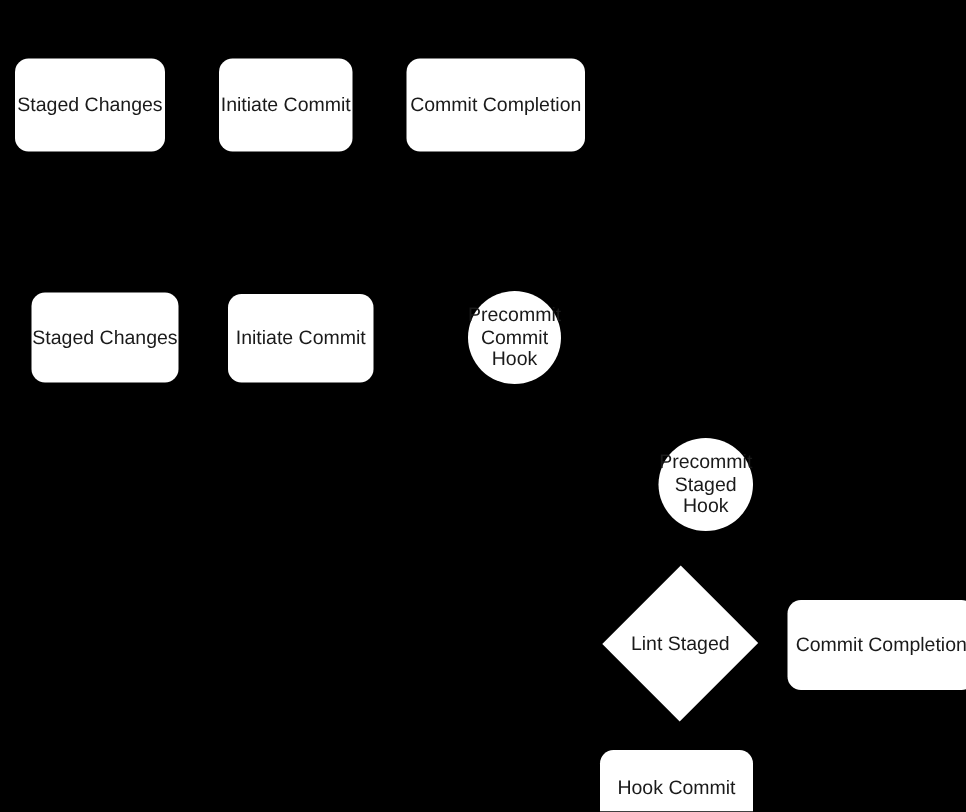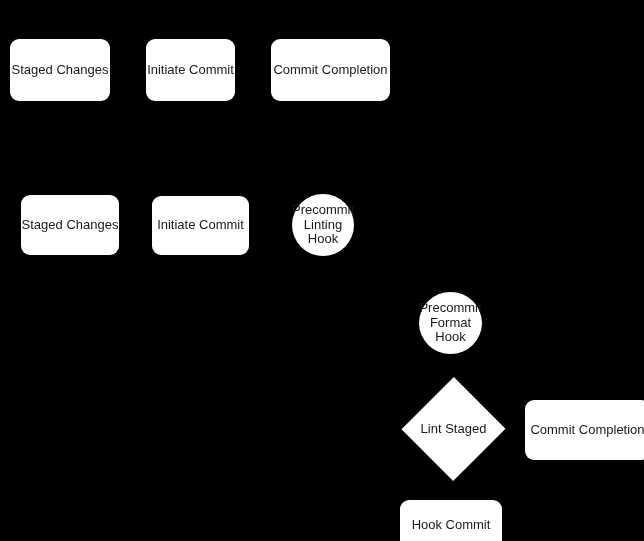--- a/index.html
+++ b/index.html
@@ -33,20 +33,21 @@
   }
   .node.rect {
     background: #ffffff;
     border-radius: 9px;
   }
   .node.circle {
     background: #ffffff;
     border-radius: 50%;
     white-space: normal;
     line-height: 1.15;
+    margin-left: 20px;
   }
   .node .diamond-shape {
     position: absolute;
     left: 0;
     top: 0;
     width: 100%;
     height: 100%;
     background: #ffffff;
     transform: rotate(45deg);
   }
@@ -87,30 +88,30 @@
     <span class="label">Staged Changes</span>
   </div>
 
   <div class="node rect" style="left:152px; top:196px; width:97px; height:59px;">
     <span class="label">Initiate Commit</span>
   </div>
 
   <div class="node circle" style="left:292px; top:194px; width:62px; height:62px;">
     <span class="label">
       <span>Precommit</span><br>
-      <span>Linting</span><br>
+      <span>Commit</span><br>
       <span>Hook</span>
     </span>
   </div>
 
 
   <div class="node circle" style="left:419px; top:292px; width:63px; height:62px;">
     <span class="label">
       <span>Precommit</span><br>
-      <span>Format</span><br>
+      <span>Staged</span><br>
       <span>Hook</span>
     </span>
   </div>
 
   <div class="node diamond" style="left:417px; top:392px; width:73px; height:74px;">
     <span class="diamond-shape"></span>
     <span class="label">Lint Staged</span>
   </div>
 
   <div class="node rect" style="left:525px; top:400px; width:125px; height:60px;">

